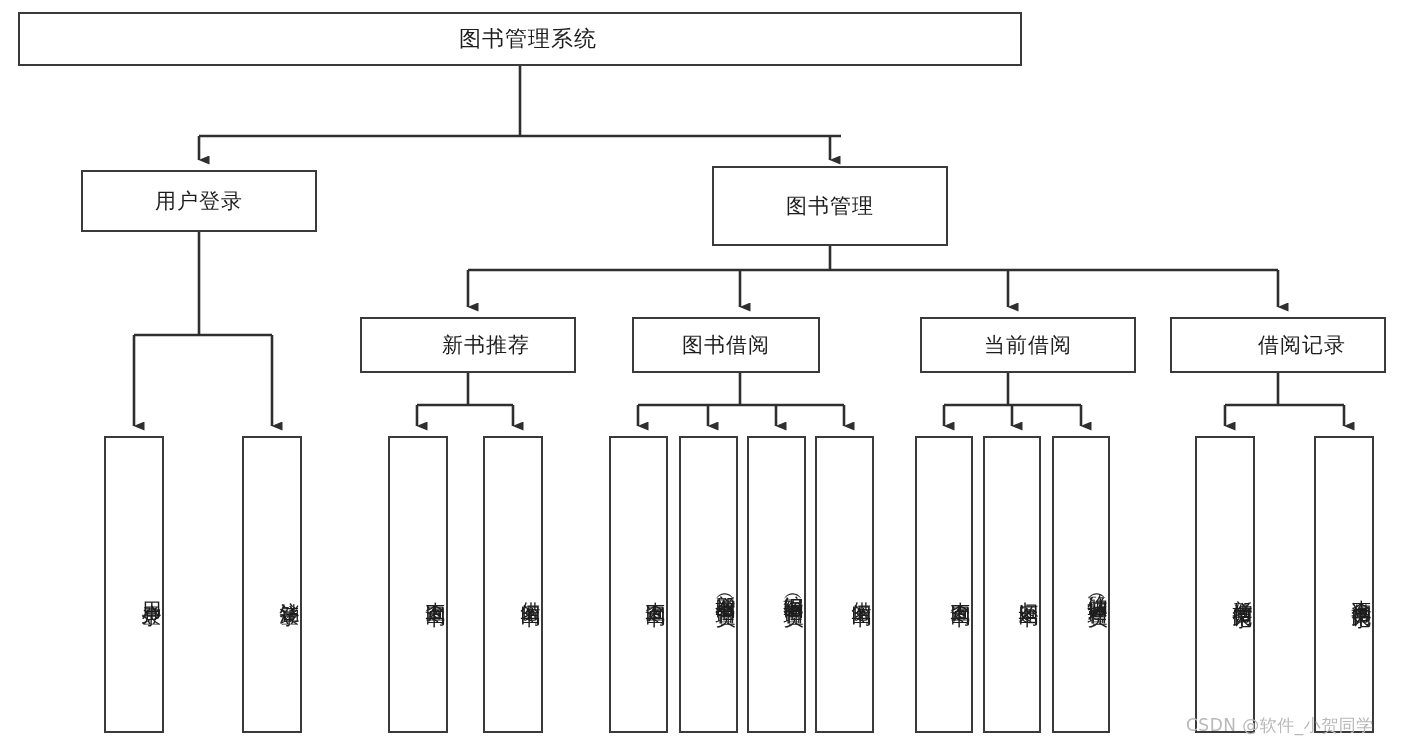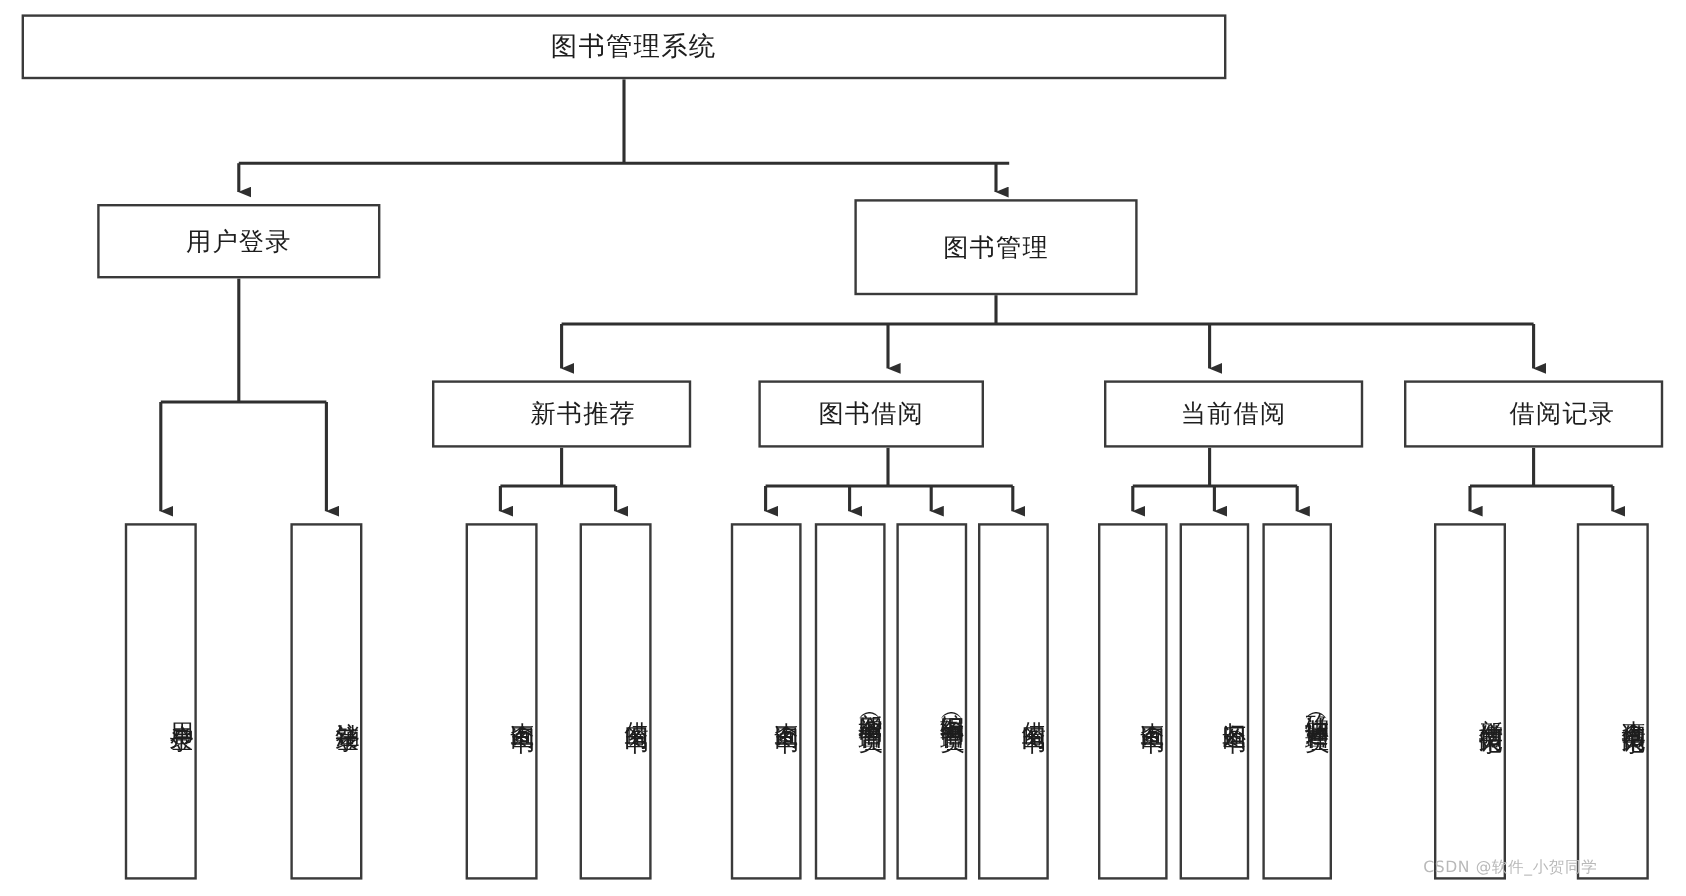--- a/index.html
+++ b/index.html
@@ -54,21 +54,21 @@
   }
   .node.v.tall {
     padding-top: 6px;
   }
   .label {
     display: block;
     white-space: nowrap;
   }
   .watermark {
     position: absolute;
-    font-size: 13px;
+    font-size: 17px;
     color: #b9b9b9;
     letter-spacing: 0.5px;
     white-space: nowrap;
     left: 1186px;
     top: 714px;
   }
 </style>
 </head>
 <body>
 

